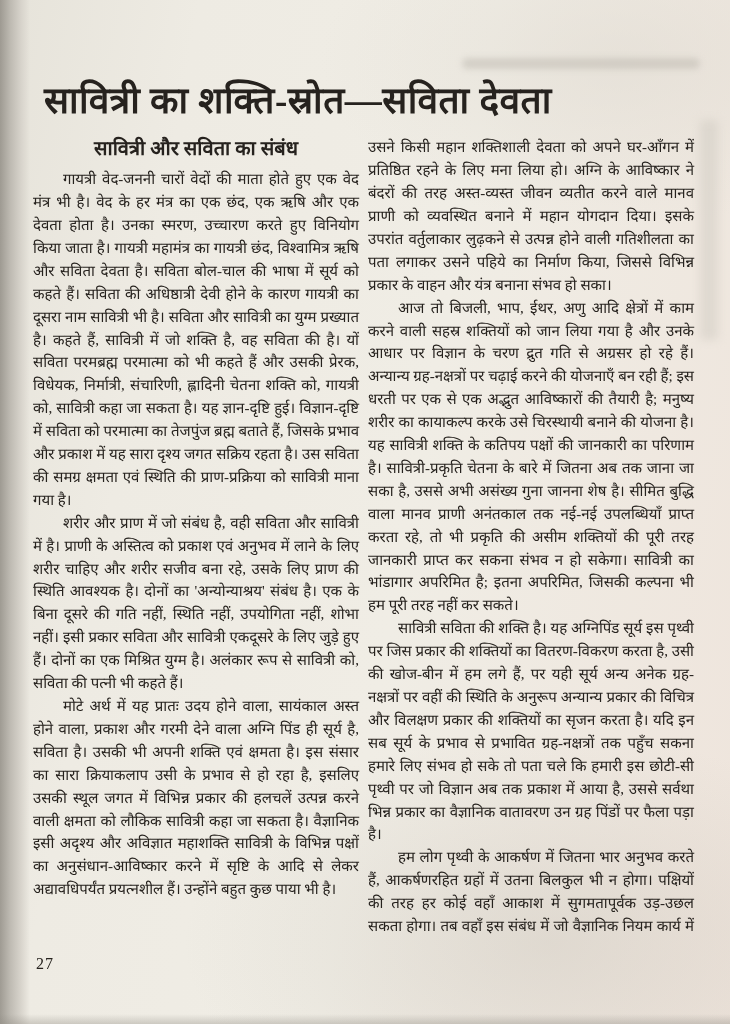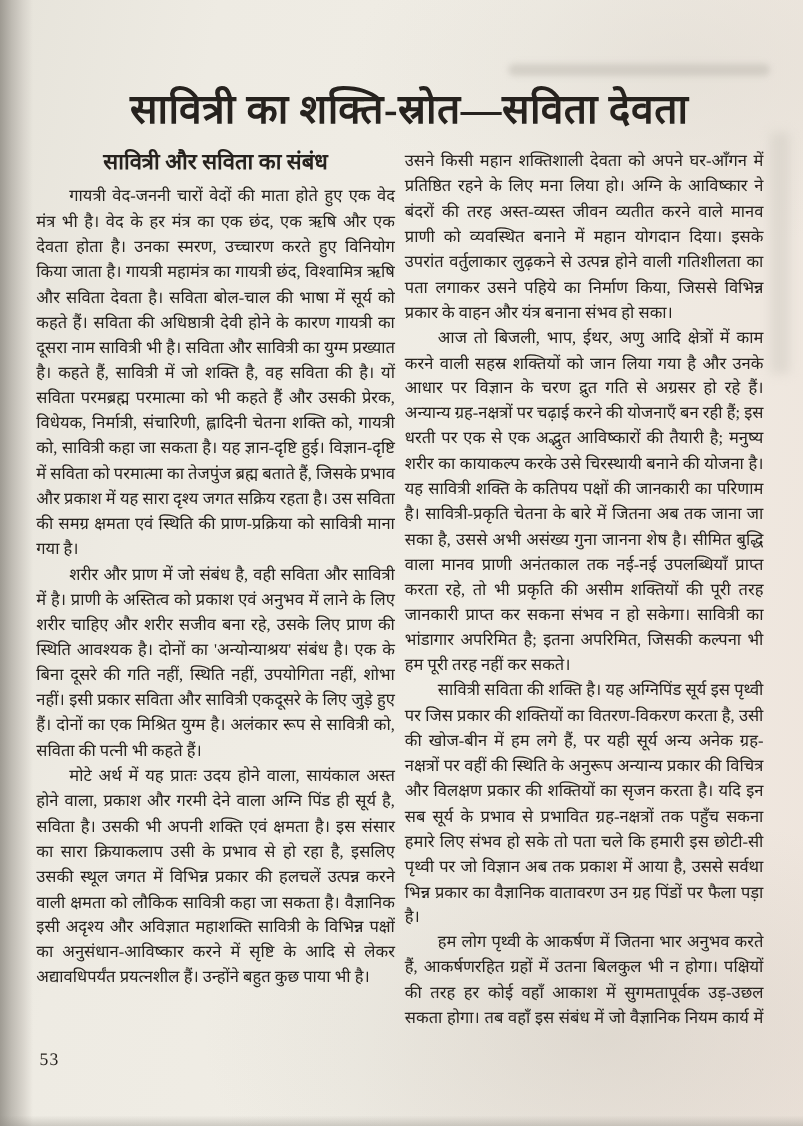--- a/index.html
+++ b/index.html
@@ -47,21 +47,20 @@
     position: absolute;
     left: 700px; top: 120px;
     width: 18px; height: 220px;
     background: #cfcac1;
     filter: blur(5px);
     opacity: 0.5;
   }
   .title {
     margin: 0;
     padding: 78px 30px 0 44px;
-    text-align: center;
     font-size: 37px;
     line-height: 1.25;
     font-weight: 700;
     letter-spacing: 0.5px;
     white-space: nowrap;
   }
   .columns {
     display: flex;
     gap: 9px;
     padding: 12px 36px 0 33px;
@@ -117,17 +116,17 @@
 
     <div class="col">
       <p class="continuation">उसने किसी महान शक्तिशाली देवता को अपने घर-आँगन में प्रतिष्ठित रहने के लिए मना लिया हो। अग्नि के आविष्कार ने बंदरों की तरह अस्त-व्यस्त जीवन व्यतीत करने वाले मानव प्राणी को व्यवस्थित बनाने में महान योगदान दिया। इसके उपरांत वर्तुलाकार लुढ़कने से उत्पन्न होने वाली गतिशीलता का पता लगाकर उसने पहिये का निर्माण किया, जिससे विभिन्न प्रकार के वाहन और यंत्र बनाना संभव हो सका।</p>
       <p>आज तो बिजली, भाप, ईथर, अणु आदि क्षेत्रों में काम करने वाली सहस्र शक्तियों को जान लिया गया है और उनके आधार पर विज्ञान के चरण द्रुत गति से अग्रसर हो रहे हैं। अन्यान्य ग्रह-नक्षत्रों पर चढ़ाई करने की योजनाएँ बन रही हैं; इस धरती पर एक से एक अद्भुत आविष्कारों की तैयारी है; मनुष्य शरीर का कायाकल्प करके उसे चिरस्थायी बनाने की योजना है। यह सावित्री शक्ति के कतिपय पक्षों की जानकारी का परिणाम है। सावित्री-प्रकृति चेतना के बारे में जितना अब तक जाना जा सका है, उससे अभी असंख्य गुना जानना शेष है। सीमित बुद्धि वाला मानव प्राणी अनंतकाल तक नई-नई उपलब्धियाँ प्राप्त करता रहे, तो भी प्रकृति की असीम शक्तियों की पूरी तरह जानकारी प्राप्त कर सकना संभव न हो सकेगा। सावित्री का भांडागार अपरिमित है; इतना अपरिमित, जिसकी कल्पना भी हम पूरी तरह नहीं कर सकते।</p>
       <p>सावित्री सविता की शक्ति है। यह अग्निपिंड सूर्य इस पृथ्वी पर जिस प्रकार की शक्तियों का वितरण-विकरण करता है, उसी की खोज-बीन में हम लगे हैं, पर यही सूर्य अन्य अनेक ग्रह-नक्षत्रों पर वहीं की स्थिति के अनुरूप अन्यान्य प्रकार की विचित्र और विलक्षण प्रकार की शक्तियों का सृजन करता है। यदि इन सब सूर्य के प्रभाव से प्रभावित ग्रह-नक्षत्रों तक पहुँच सकना हमारे लिए संभव हो सके तो पता चले कि हमारी इस छोटी-सी पृथ्वी पर जो विज्ञान अब तक प्रकाश में आया है, उससे सर्वथा भिन्न प्रकार का वैज्ञानिक वातावरण उन ग्रह पिंडों पर फैला पड़ा है।</p>
       <p>हम लोग पृथ्वी के आकर्षण में जितना भार अनुभव करते हैं, आकर्षणरहित ग्रहों में उतना बिलकुल भी न होगा। पक्षियों की तरह हर कोई वहाँ आकाश में सुगमतापूर्वक उड़-उछल सकता होगा। तब वहाँ इस संबंध में जो वैज्ञानिक नियम कार्य में आ रहे होंगे, वे हमारी पृथ्वी पर प्रचलित नियमों से सर्वथा भिन्न होंगे। यह एक उदाहरण मात्र है।</p>
     </div>
 
   </div>
 
-  <div class="page-number">53</div>
+  <div class="page-number">27</div>
 
   <div class="bottom-edge-shadow"></div>
 
 </div>
 
 </body></html>

